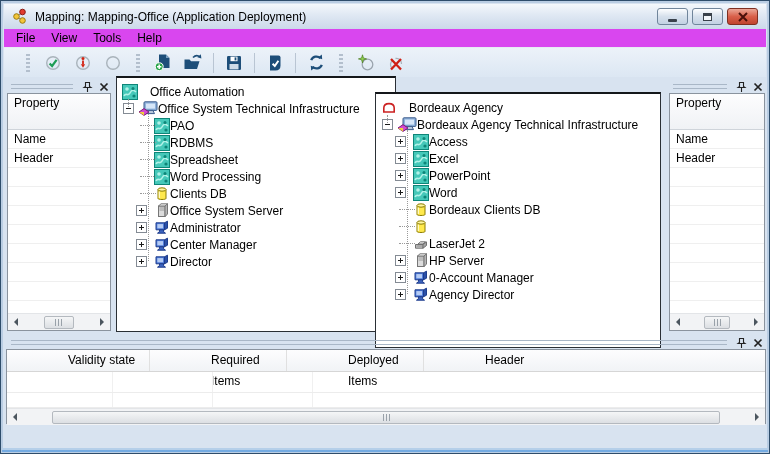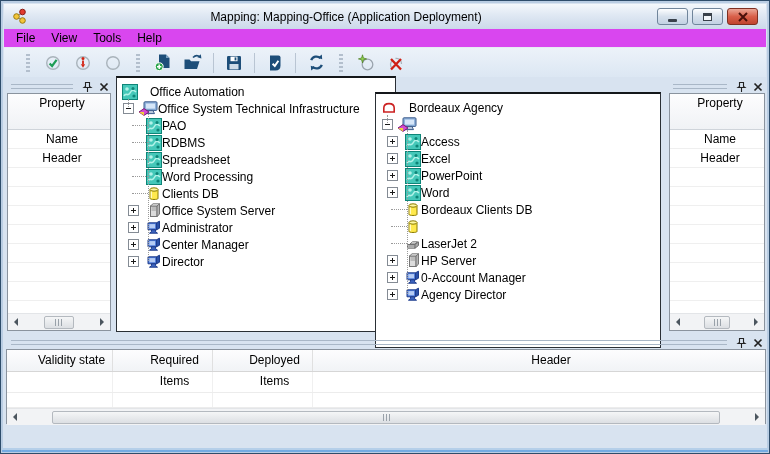--- a/index.html
+++ b/index.html
@@ -3,21 +3,20 @@
 <meta charset="utf-8">
 <style>
   html,body{margin:0;padding:0;background:#fff;}
   *{box-sizing:border-box;}
   .window{
     position:relative;width:770px;height:454px;
     font-family:"Liberation Sans","DejaVu Sans",sans-serif;font-size:12px;color:#000;
     background:#d8e3f0;
     border:1px solid #2e4d6b;
     box-shadow:inset 0 0 0 2px #b9cde3;
-    text-align:center;
   }
   .bottom-accent{position:absolute;left:1px;right:1px;bottom:1px;height:4px;
     background:linear-gradient(#b5cfe9 0 2px,#74abe2 2px 4px);}
   
   .titlebar{position:absolute;left:3px;top:3px;right:3px;height:25px;
     background:linear-gradient(#f4f8fc,#dfe8f3 45%,#ccd9ea);
     display:flex;align-items:center;padding:0 6px;}
   .app-icon{width:17px;height:17px;margin:0 6px 0 2px;flex:none;}
   .title-text{flex:1;white-space:nowrap;overflow:hidden;}
   .win-buttons{display:flex;gap:4px;margin-right:2px;}
@@ -65,37 +64,37 @@
     background:repeating-linear-gradient(90deg,#99a1a9 0 1px,transparent 1px 3px);}
   .thumb-small{width:42%;}
   .thumb-wide{width:92%;}
   
   .tree{position:absolute;background:#fff;border:1px solid #2a2f35;border-top:2px solid #14171a;
     padding-top:5px;overflow:hidden;}
   .tree-body{position:relative;width:100%;height:100%;}
   .tree-row{height:17px;display:flex;align-items:center;position:relative;}
   .lvl0{padding-left:5px;}
   .lvl1{padding-left:6px;}
-  .lvl2{padding-left:11px;}
+  .lvl2{padding-left:19px;}
   .expander{width:11px;height:11px;flex:none;border:1px solid #848b94;background:#fff;position:relative;}
   .expander::before{content:"";position:absolute;left:2px;right:2px;top:4px;height:1px;background:#1a1a1a;}
   .expander.plus::after{content:"";position:absolute;top:2px;bottom:2px;left:4px;width:1px;background:#1a1a1a;}
   .stub{width:11px;height:11px;flex:none;position:relative;}
   .stub::before{content:"";position:absolute;left:4px;width:16px;top:5px;border-top:1px dotted #9a9a9a;}
   .ticon{width:16px;height:16px;flex:none;margin-left:7px;display:flex;align-items:center;justify-content:center;}
   .lvl0 .ticon{margin-left:0;}
   .lvl1 .ticon{margin-left:4px;width:20px;}
   .tlabel{margin-left:0;white-space:nowrap;}
   .lvl0 .tlabel{margin-left:12px;}
   .vline{position:absolute;left:31px;width:1px;border-left:1px dotted #9a9a9a;}
   
   .btm-panel{position:absolute;background:#fff;border:1px solid #8a939e;display:flex;flex-direction:column;}
   .table-header{height:22px;flex:none;display:flex;background:linear-gradient(#fdfdfe,#f1f3f6);
     border-bottom:1px solid #d6d6d6;}
-  .th{line-height:21px;padding-left:24px;border-right:1px solid #e0e0e0;flex:none;}
+  .th{line-height:21px;padding-left:24px;border-right:1px solid #e0e0e0;flex:none;margin-left:37px;}
   .trow{display:flex;flex:none;border-bottom:1px solid #ececec;}
   .td{border-right:1px solid #f0f0f0;flex:none;height:100%;}
   .c0{width:106px;} .c1{width:100px;} .c2{width:100px;} .c3{flex:1 !important;border-right:none;}
 </style>
 </head>
 <body>
 
 <div class="window">
 
   <div class="titlebar">
@@ -414,20 +413,21 @@
           <span class="expander"></span>
           <span class="ticon">
             <svg width="20" height="16" viewBox="0 0 20 16">
               <rect x="6" y="0.8" width="13" height="8.6" rx="1" fill="#8fb2dc" stroke="#3c5c8c"></rect>
               <rect x="8" y="2.6" width="9" height="5" fill="#d6e6f8"></rect>
               <path d="M6.5 9.4 l-2 3.2 h12 l-1.6 -3.2 z" fill="#b8c8dc" stroke="#3c5c8c"></path>
               <path d="M1 11 L6 7.6 L11 11 L6 14.4 Z" fill="#d24ad0" stroke="#7c1a7a"></path>
               <path d="M1 11 L6 14.4 L6 11 Z" fill="#f0d23c"></path>
             </svg>
           </span>
+          <span class="tlabel">Bordeaux Agency Technical Infrastructure</span>
         </div>
         <div class="tree-row lvl2">
           <span class="expander plus"></span>
           <span class="ticon">
             <svg width="16" height="16" viewBox="0 0 16 16">
               <rect x="0.5" y="0.5" width="15" height="15" fill="#45c8b9" stroke="#0e8578"></rect>
               <path d="M2 12 C4 8 6 13 8 9 S12 6 14 8" stroke="#b2f2e8" stroke-width="1.6" fill="none"></path>
               <circle cx="5" cy="5" r="1.8" fill="#b2f2e8"></circle>
               <circle cx="11" cy="4.5" r="1.5" fill="#0e8578"></circle>
               <circle cx="12" cy="12" r="1.6" fill="#0e8578"></circle>

